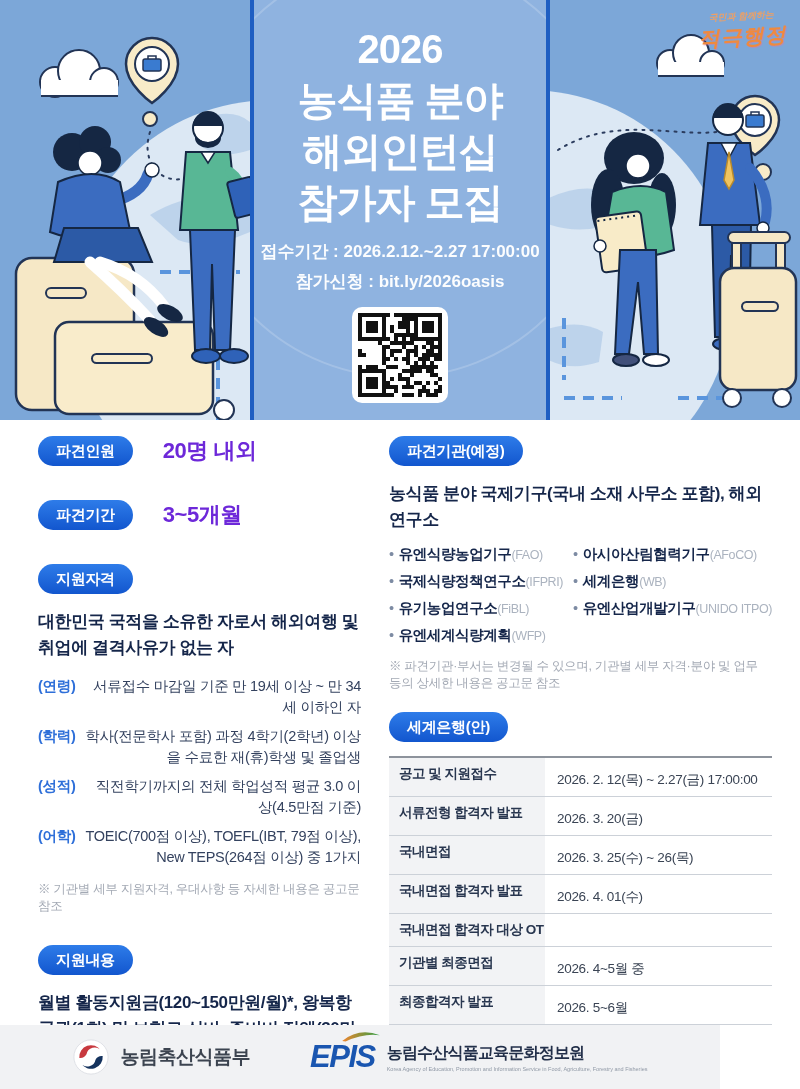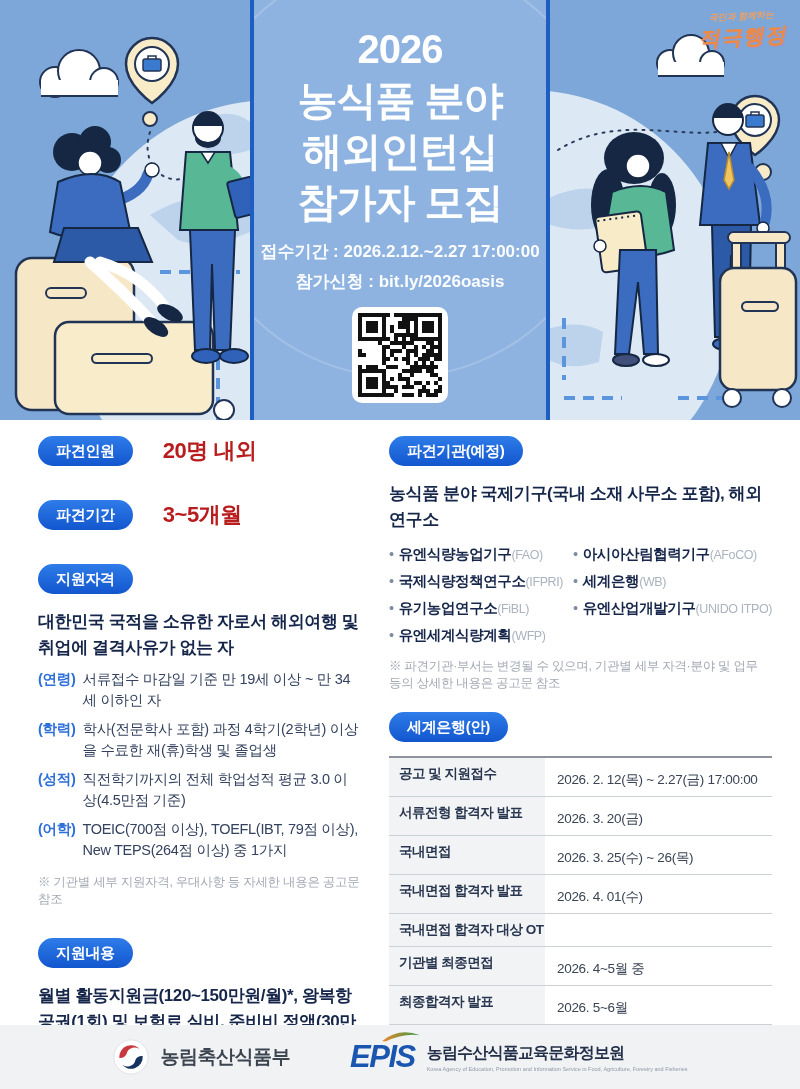--- a/index.html
+++ b/index.html
@@ -21,46 +21,46 @@
   .slogan-small { font-size:9px; color:#eda066; font-weight:700; font-style:italic; }
   .slogan-main { font-size:21px; color:#ef8a3e; font-weight:800; font-style:italic; letter-spacing:1px; text-shadow:1px 1px 0 rgba(236,116,150,.45); }
 
   
   .main { display:flex; height:605px; overflow:hidden; }
   .col-left { width:406px; padding:16px 16px 0 38px; }
   .col-right { flex:1; padding:16px 28px 0 12px; }
 
   .badge { display:inline-block; background:linear-gradient(180deg,#2e7ce9,#1256ce); color:#fff; font-weight:700; font-size:15px; line-height:1; padding:7px 18px 8px; border-radius:999px; letter-spacing:-0.3px; }
   .kv-row { display:flex; align-items:center; margin-bottom:34px; }
-  .kv-value { margin-left:30px; font-size:22px; font-weight:800; color:#b91c1c; letter-spacing:-0.5px; }
+  .kv-value { margin-left:30px; font-size:22px; font-weight:800; color:#6d28d9; letter-spacing:-0.5px; }
 
   .sect-gap { margin-top:4px; }
   .intro { margin-top:15px; font-size:17px; font-weight:700; color:#15264a; line-height:1.5; letter-spacing:-0.4px; }
-  .qual-list { margin-top:9px; }
+  .qual-list { margin-top:16px;text-align:right; }
   .qual-item { display:flex; gap:7px; font-size:14.5px; line-height:1.45; margin-top:8px; letter-spacing:-0.3px; }
   .qual-label { color:#2e6fd9; font-weight:700; white-space:nowrap; }
   .qual-text { color:#34425f; font-weight:500; }
   .note-gray { margin-top:13px; color:#a3a9b4; font-size:12.5px; letter-spacing:-0.3px; }
   .support-badge { margin-top:30px; }
 
   .org-grid { display:grid; grid-template-columns:1fr 1fr; column-gap:10px; row-gap:8px; margin-top:13px; }
   .org-item { font-size:14.5px; letter-spacing:-0.4px; white-space:nowrap; }
   .org-bullet { color:#7d8ba3; margin-right:5px; }
   .org-name { color:#15264a; font-weight:700; }
   .org-acro { color:#abb3bf; font-size:12.5px; }
 
   .sch-badge { margin-top:20px; }
   .sch-table { margin-top:14px; border-top:2px solid #8d939c; border-bottom:2px solid #8d939c; }
   .sch-row { display:flex; align-items:stretch; border-top:1px solid #ccd1d8; }
   .sch-row:first-child { border-top:none; }
   .sch-label { width:156px; background:#f2f3f5; font-weight:700; color:#28364f; font-size:13.5px; padding:7px 8px 7px 10px; letter-spacing:-0.5px; white-space:nowrap; }
   .sch-value { flex:1; font-size:13.5px; color:#3a4454; padding:13px 4px 7px 12px; letter-spacing:-0.3px; white-space:nowrap; }
 
   
-  .footer { position:absolute; left:0; bottom:0; width:800px; height:64px; background:#f1f2f4; display:flex; align-items:center; justify-content:center; gap:60px; }
+  .footer { position:absolute; left:0; bottom:0; width:720px; height:64px; background:#f1f2f4; display:flex; align-items:center; justify-content:center; gap:60px; }
   .mafra { display:flex; align-items:center; gap:12px; }
   .mafra-text { font-size:19px; font-weight:700; color:#3c4450; letter-spacing:-0.5px; }
   .epis { display:flex; align-items:center; gap:12px; }
   .epis-word { position:relative; font-size:31px; font-style:italic; font-weight:800; color:#1a56b0; letter-spacing:-1.5px; }
   .epis-swoosh { position:absolute; top:-8px; right:-6px; width:40px; height:12px; }
   .epis-names { display:flex; flex-direction:column; }
   .epis-name { font-size:16px; font-weight:800; color:#222f49; letter-spacing:-0.8px; }
   .epis-sub { font-size:5.5px; color:#9099a6; margin-top:2px; }
 </style>
 </head>

